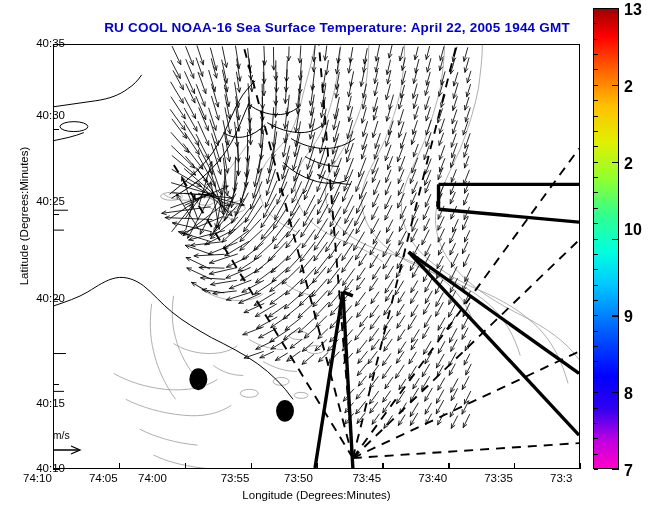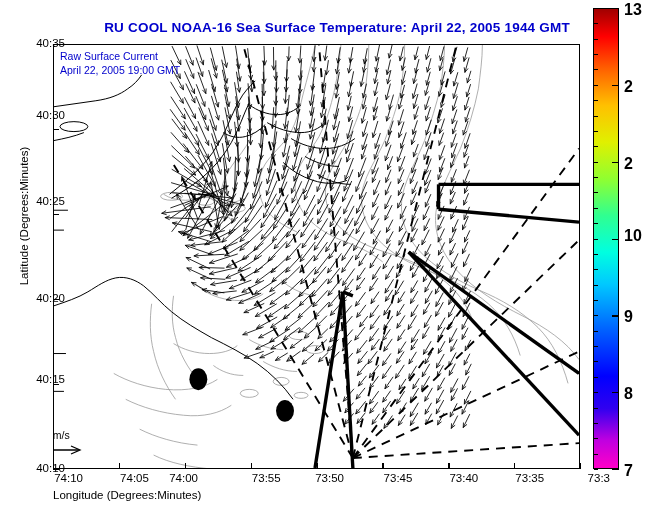--- a/index.html
+++ b/index.html
@@ -24,28 +24,28 @@
 
   
   #annot{
     position:absolute;left:6px;top:4px;color:#0000cc;font-size:10.5px;
     line-height:14px;white-space:nowrap;pointer-events:none;
   }
 
   
   .ytick{position:absolute;right:586px;text-align:right;width:46px;
          font-size:11.5px;color:#000;transform:translateY(-7px);}
-  .xtick{position:absolute;top:472px;text-align:right;width:60px;
+  .xtick{position:absolute;top:472px;text-align:left;width:60px;
          font-size:11.5px;color:#000;}
   #ylabel{
     position:absolute;left:-86px;top:210px;width:220px;text-align:center;
     font-size:11.5px;color:#000;transform:rotate(-90deg);
   }
   #xlabel{
-    position:absolute;left:53px;top:489px;width:527px;text-align:left;
+    position:absolute;left:53px;top:489px;width:527px;text-align:center;
     font-size:11.5px;color:#000;
   }
 
   
   #cbar-wrap{position:absolute;left:593px;top:8px;width:26px;height:461px;}
   #cbar{width:100%;height:100%;border:1.2px solid #000;box-sizing:border-box;
         background:linear-gradient(to top,
           #ff00c8 0%,
           #c000e0 6%,
           #3000f0 13%,
@@ -1409,44 +1409,40 @@
           <polyline points="411.0,379.7 410.8,384.3 414.3,381.4" fill="none"></polyline>
         </g>
     </g>
 
     <g fill="#000000">
       <ellipse id="station-0" cx="144.9" cy="335.8" rx="9" ry="11"></ellipse>
       <ellipse id="station-1" cx="231.9" cy="367.6" rx="9" ry="11"></ellipse>
     </g>
   </svg>
 
-  <div id="annot">
-    <div>Raw Surface Current</div>
-    <div>April 22, 2005 19:00 GMT</div>
-  </div>
 
   <div id="scalebar" style="position:absolute;left:-21px;top:384px;">
     <span class="txt">50 cm/s</span>
     <svg width="52" height="14">
       <line x1="2" y1="7" x2="46" y2="7" stroke="#000" stroke-width="1.3"></line>
       <polyline points="38,3 47,7 38,11" fill="none" stroke="#000" stroke-width="1.3"></polyline>
     </svg>
   </div>
 </div>
 
 <div id="ytick-group">
     <div class="ytick" style="top: 44px;">40:35</div>
     <div style="position: absolute; left: 53px; top: 44px; width: 6px; height: 1.3px; background: rgb(0, 0, 0);"></div>
     <div class="ytick" style="top: 116px;">40:30</div>
     <div style="position: absolute; left: 53px; top: 129px; width: 6px; height: 1.3px; background: rgb(0, 0, 0);"></div>
     <div class="ytick" style="top: 202px;">40:25</div>
     <div style="position: absolute; left: 53px; top: 214px; width: 6px; height: 1.3px; background: rgb(0, 0, 0);"></div>
     <div class="ytick" style="top: 299px;">40:20</div>
     <div style="position: absolute; left: 53px; top: 299px; width: 6px; height: 1.3px; background: rgb(0, 0, 0);"></div>
-    <div class="ytick" style="top: 380px;">40:15</div>
+    <div class="ytick" style="top: 404px;">40:15</div>
     <div style="position: absolute; left: 53px; top: 384px; width: 6px; height: 1.3px; background: rgb(0, 0, 0);"></div>
     <div class="ytick" style="top: 469px;">40:10</div>
     <div style="position: absolute; left: 53px; top: 469px; width: 6px; height: 1.3px; background: rgb(0, 0, 0);"></div>
   </div>
 <div id="xtick-group">
     <div class="xtick" style="left: 23px;">74:10</div>
     <div style="position: absolute; left: 53px; top: 463px; width: 1.3px; height: 6px; background: rgb(0, 0, 0);"></div>
     <div class="xtick" style="left: 88.875px;">74:05</div>
     <div style="position: absolute; left: 118.875px; top: 463px; width: 1.3px; height: 6px; background: rgb(0, 0, 0);"></div>
     <div class="xtick" style="left: 138px;">74:00</div>
@@ -1471,21 +1467,21 @@
 <div id="cbar-wrap">
   <div id="cbar"></div>
 </div>
 <div id="cbar-ticks">
     <div class="ctick" style="top: 8px;">13</div>
     <div class="ctick-mark" style="top: 8px;"></div>
     <div class="ctick" style="top: 84.8333px;">2</div>
     <div class="ctick-mark" style="top: 84.8333px;"></div>
     <div class="ctick" style="top: 161.667px;">2</div>
     <div class="ctick-mark" style="top: 161.667px;"></div>
-    <div class="ctick" style="top: 234px;">10</div>
+    <div class="ctick" style="top: 228px;">10</div>
     <div class="ctick-mark" style="top: 238.5px;"></div>
     <div class="ctick" style="top: 315.333px;">9</div>
     <div class="ctick-mark" style="top: 315.333px;"></div>
     <div class="ctick" style="top: 392.167px;">8</div>
     <div class="ctick-mark" style="top: 392.167px;"></div>
     <div class="ctick" style="top: 469px;">7</div>
     <div class="ctick-mark" style="top: 469px;"></div>
     <div style="position: absolute; left: 594px; top: 8px; width: 4px; height: 1px; background: rgb(0, 0, 0);"></div>
     <div style="position: absolute; left: 594px; top: 23.3667px; width: 4px; height: 1px; background: rgb(0, 0, 0);"></div>
     <div style="position: absolute; left: 594px; top: 38.7333px; width: 4px; height: 1px; background: rgb(0, 0, 0);"></div>

